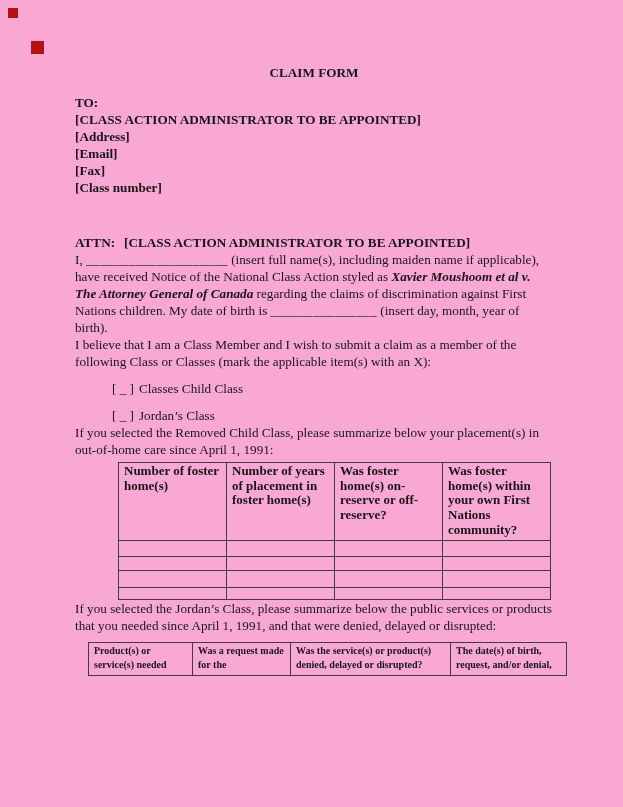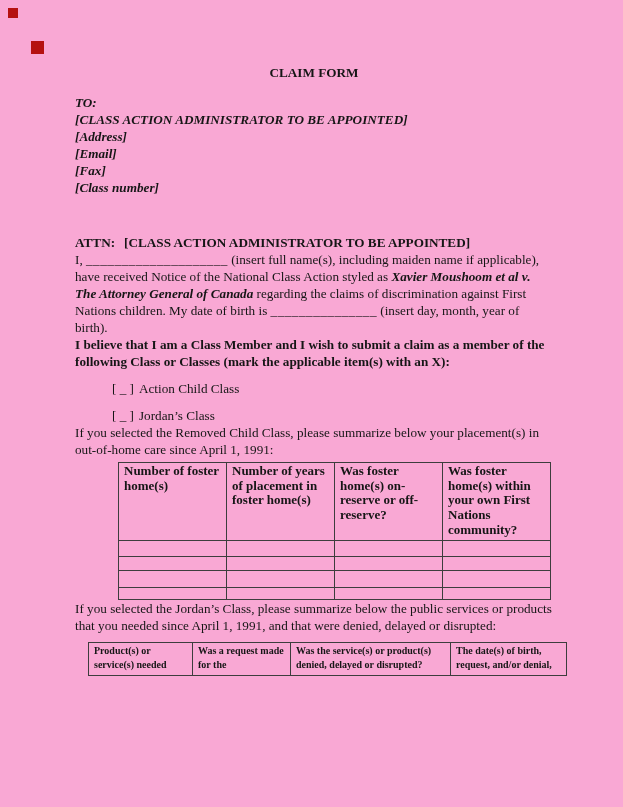--- a/index.html
+++ b/index.html
@@ -14,26 +14,26 @@
     color: #161616;
     overflow: hidden;
   }
   .content { width: 478px; margin-left: 75px; }
   .title {
     margin: 64px 0 0 0;
     text-align: center;
     font-weight: bold;
     font-size: 13.2px;
   }
-  .to-block { margin-top: 13px; font-weight: bold; font-style: italic; }
+  .to-block { margin-top: 13px; font-weight: bold; }
   .attn { margin-top: 38px; font-weight: bold; }
   .attn-value { margin-left: 9px; }
   p.para { margin: 0; }
   .p1 { margin-top: 14px; }
-  .p2 { margin-top: 17px; font-weight: bold; }
+  .p2 { margin-top: 17px; }
   .case-name { font-weight: bold; font-style: italic; }
   .blank { letter-spacing: 0.5px; }
   .options { margin-top: 7px; }
   .option { margin-left: 37px; margin-top: 10px; }
   .option .marker { margin-right: 5px; }
   .p3 { margin-top: 5px; }
   .p4 { margin-top: 36px; }
   table { border-collapse: collapse; table-layout: fixed; }
   th, td { border: 1px solid #3d3d3d; vertical-align: top; text-align: left; }
   th { font-weight: bold; }
@@ -89,21 +89,21 @@
     </div>
 
     <p class="para p1">
       <span>I, </span><span class="blank">____________________</span><span> (insert full name(s), including maiden name if applicable), have received Notice of the National Class Action styled as </span><span class="case-name">Xavier Moushoom et al v. The Attorney General of Canada</span><span> regarding the claims of discrimination against First Nations children. My date of birth is </span><span class="blank">_______________</span><span> (insert day, month, year of birth).</span>
     </p>
 
     <p class="para p2">I believe that I am a Class Member and I wish to submit a claim as a member of the following Class or Classes (mark the applicable item(s) with an X):</p>
 
     <div class="options">
       <div class="option">
-        <span class="marker">[ _ ]</span><span>Action Child Class</span>
+        <span class="marker">[ _ ]</span><span>Classes Child Class</span>
       </div>
       <div class="option">
         <span class="marker">[ _ ]</span><span>Jordan’s Class</span>
       </div>
     </div>
 
     <p class="para p3">If you selected the Removed Child Class, please summarize below your placement(s) in out-of-home care since April 1, 1991:</p>
 
     <table class="t1">
       <tbody>

